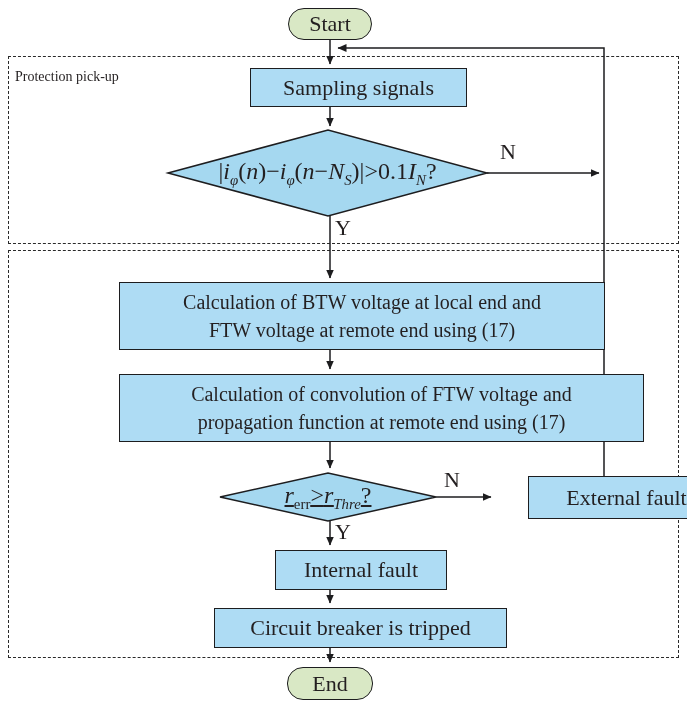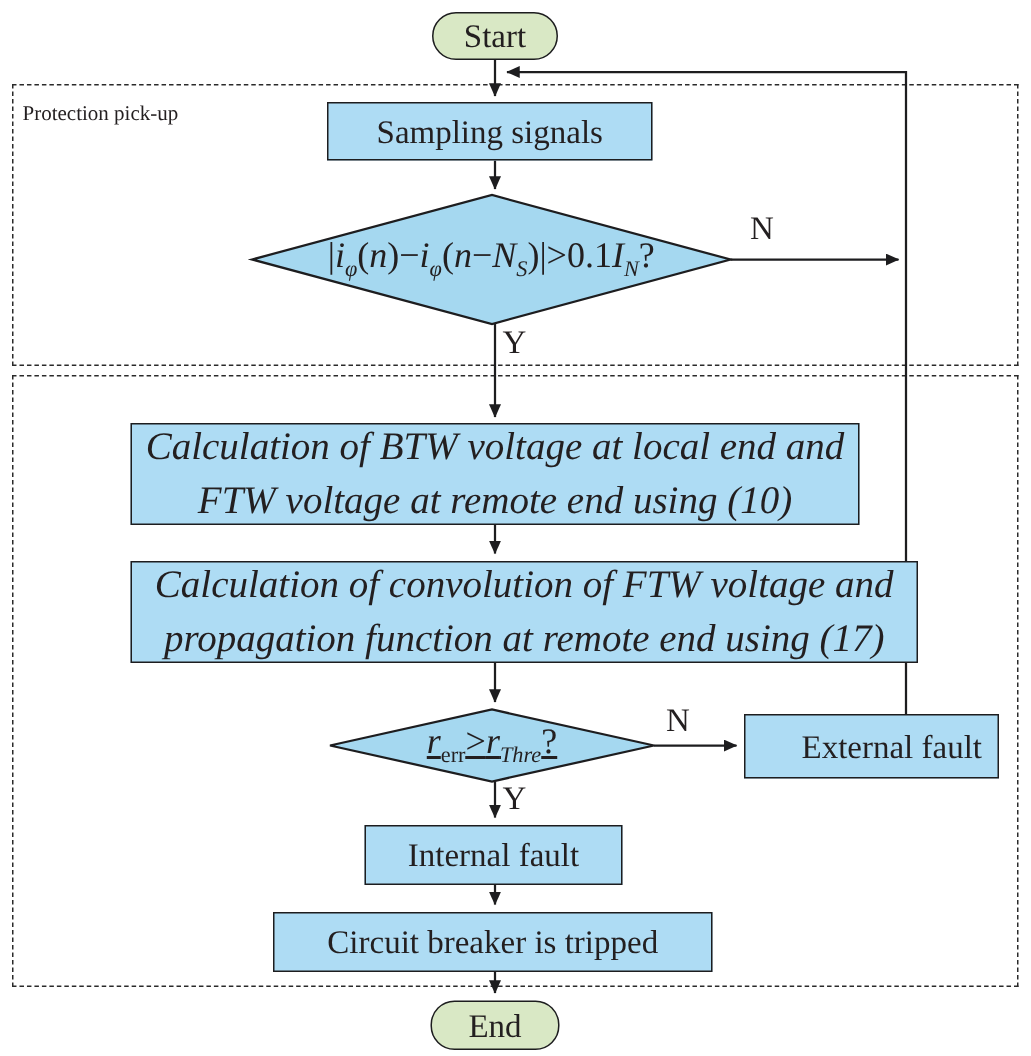--- a/index.html
+++ b/index.html
@@ -25,22 +25,22 @@
   }
   svg.wires{position:absolute;left:0;top:0;z-index:2;}
   .node{
     position:absolute;
     box-sizing:border-box;
     display:flex;align-items:center;justify-content:center;
     text-align:center;
     border:1.6px solid #1d1d1f;
     z-index:3;
   }
-  .process{background:#aedcf4;font-size:22px;}
-  .process.multiline{font-size:26px;line-height:1.4;padding:0 6px;font-style:italic;}
+  .process{background:#aedcf4;font-size:22px;margin-left:32px;}
+  .process.multiline{font-size:20px;line-height:1.4;padding:0 6px;}
   .terminal{background:#d9e8c5;border-radius:16px;font-size:22px;}
   .diamond-text{
     position:absolute;
     display:flex;align-items:center;justify-content:center;
     text-align:center;
     font-size:24px;
     z-index:3;
   }
   .branch-label{
     position:absolute;
@@ -83,21 +83,21 @@
     <polygon points="220,497 328,473 436,497 328,521" fill="#a5d8f0" stroke="#1d1d1f" stroke-width="1.5"></polygon>
   </svg>
 
   <div class="node terminal" style="left:288px;top:8px;width:84px;height:32px;">Start</div>
   <div class="node terminal" style="left:287px;top:667px;width:86px;height:33px;">End</div>
 
   <div class="node process" style="left:218px;top:68px;width:217px;height:39px;">Sampling signals</div>
 
   <div class="node process multiline" style="left:87px;top:282px;width:486px;height:68px;flex-direction:column;">
     <div>Calculation of BTW voltage at local end and</div>
-    <div>FTW voltage at remote end using (10)</div>
+    <div>FTW voltage at remote end using (17)</div>
   </div>
 
   <div class="node process multiline" style="left:87px;top:374px;width:525px;height:68px;flex-direction:column;">
     <div>Calculation of convolution of FTW voltage and</div>
     <div>propagation function at remote end using (17)</div>
   </div>
 
   <div class="node process" style="left:496px;top:476px;width:170px;height:43px;padding-left:27px;">External fault</div>
 
   <div class="node process" style="left:243px;top:550px;width:172px;height:40px;">Internal fault</div>

